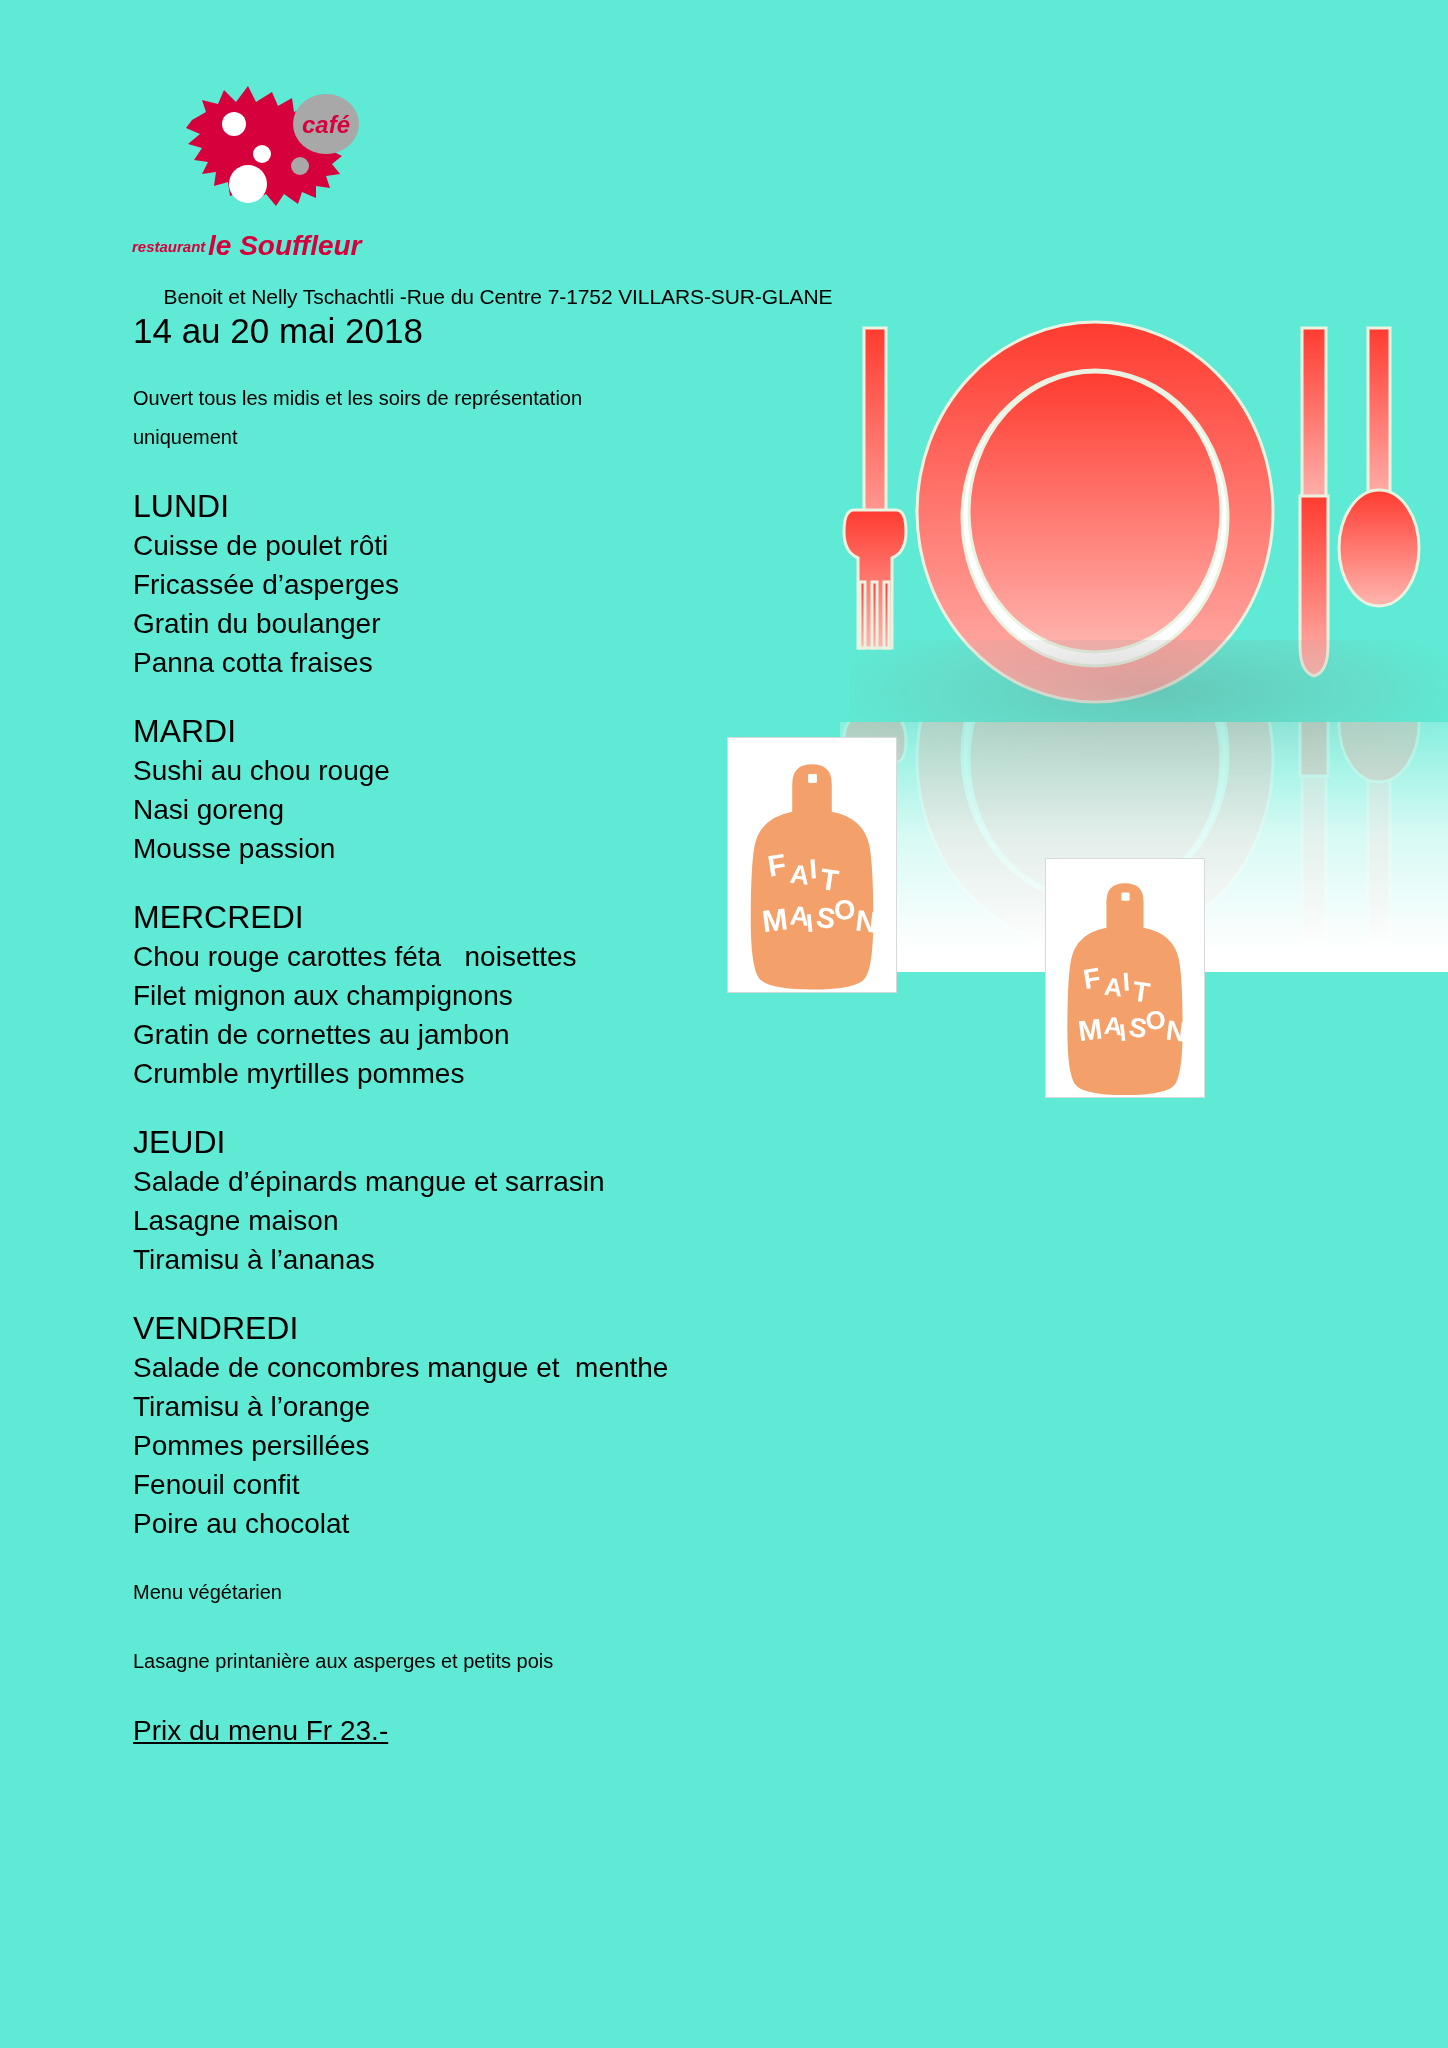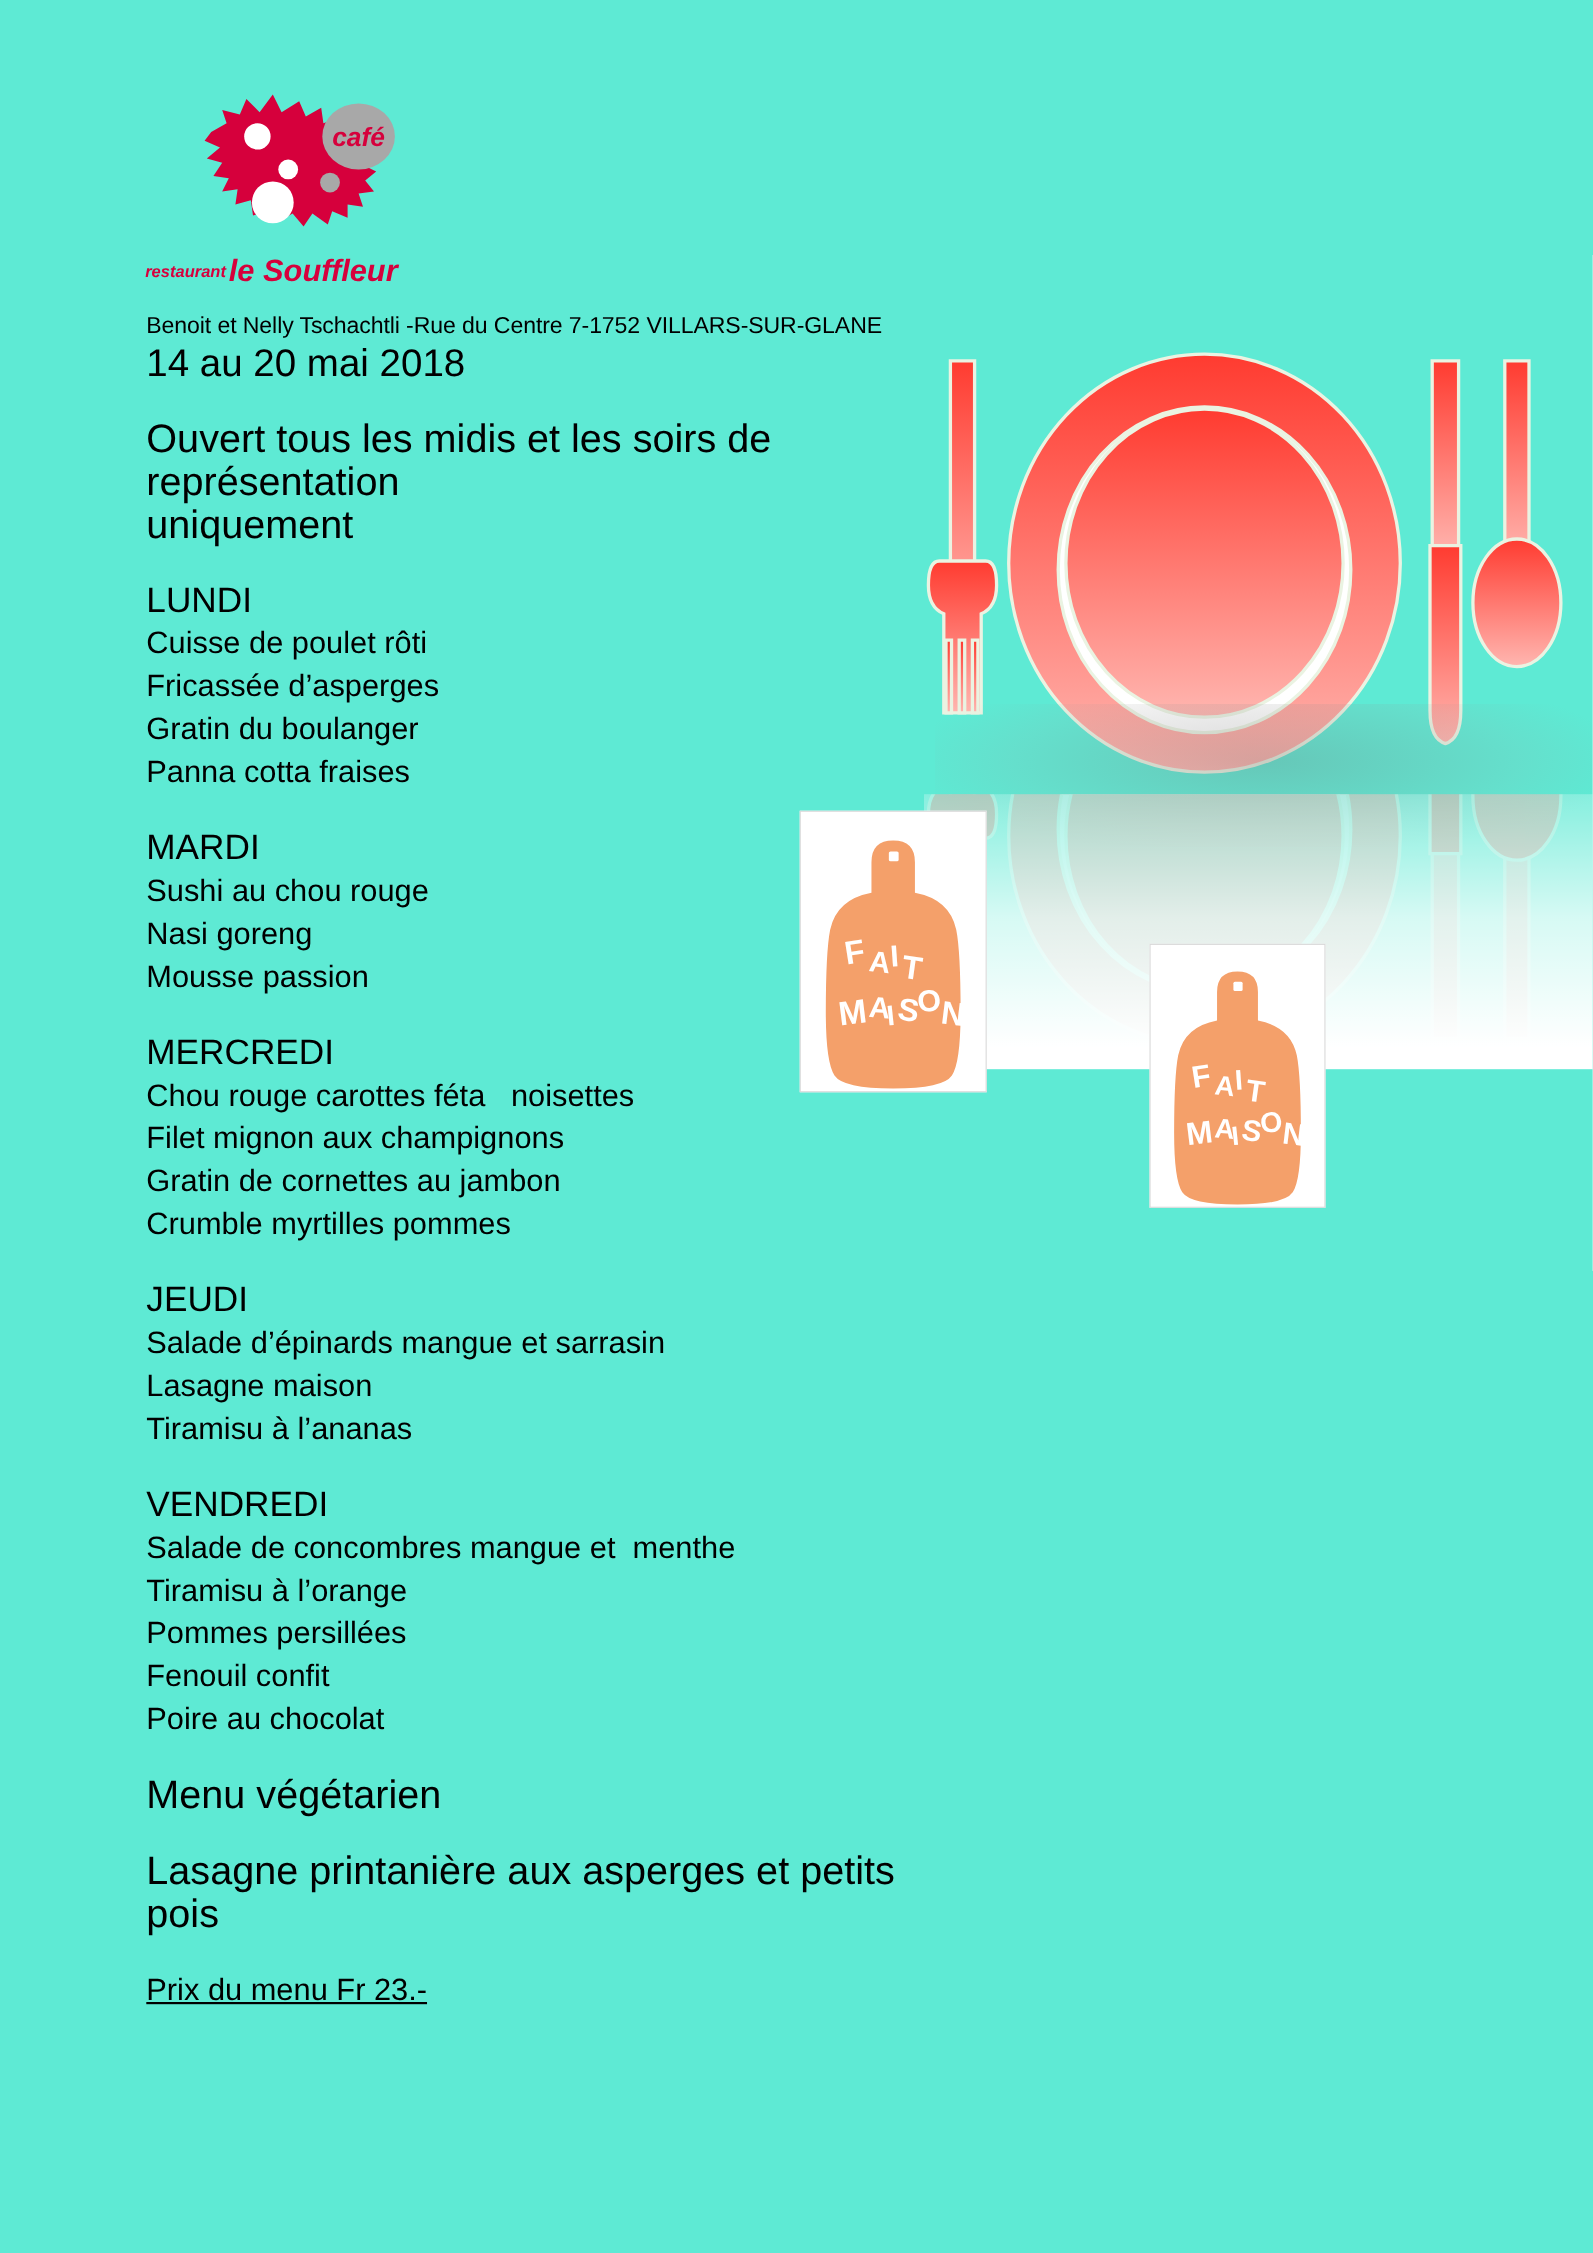--- a/index.html
+++ b/index.html
@@ -49,29 +49,30 @@
     position: absolute;
     left: 133px;
     top: 283px;
     width: 730px;
   }
   .addr {
     font-size: 21px;
     line-height: 28px;
     letter-spacing: -0.1px;
     white-space: nowrap;
+    text-align: center;
   }
   .dates {
     font-size: 35px;
     line-height: 37px;
     margin-top: 1px;
   }
   .spacer-sm { height: 30px; }
   .para {
-    font-size: 36px;
+    font-size: 20px;
     line-height: 39px;
   }
   .day-head {
     font-size: 32px;
     line-height: 39px;
   }
   .dish {
     font-size: 28px;
     line-height: 39px;
     white-space: pre;

